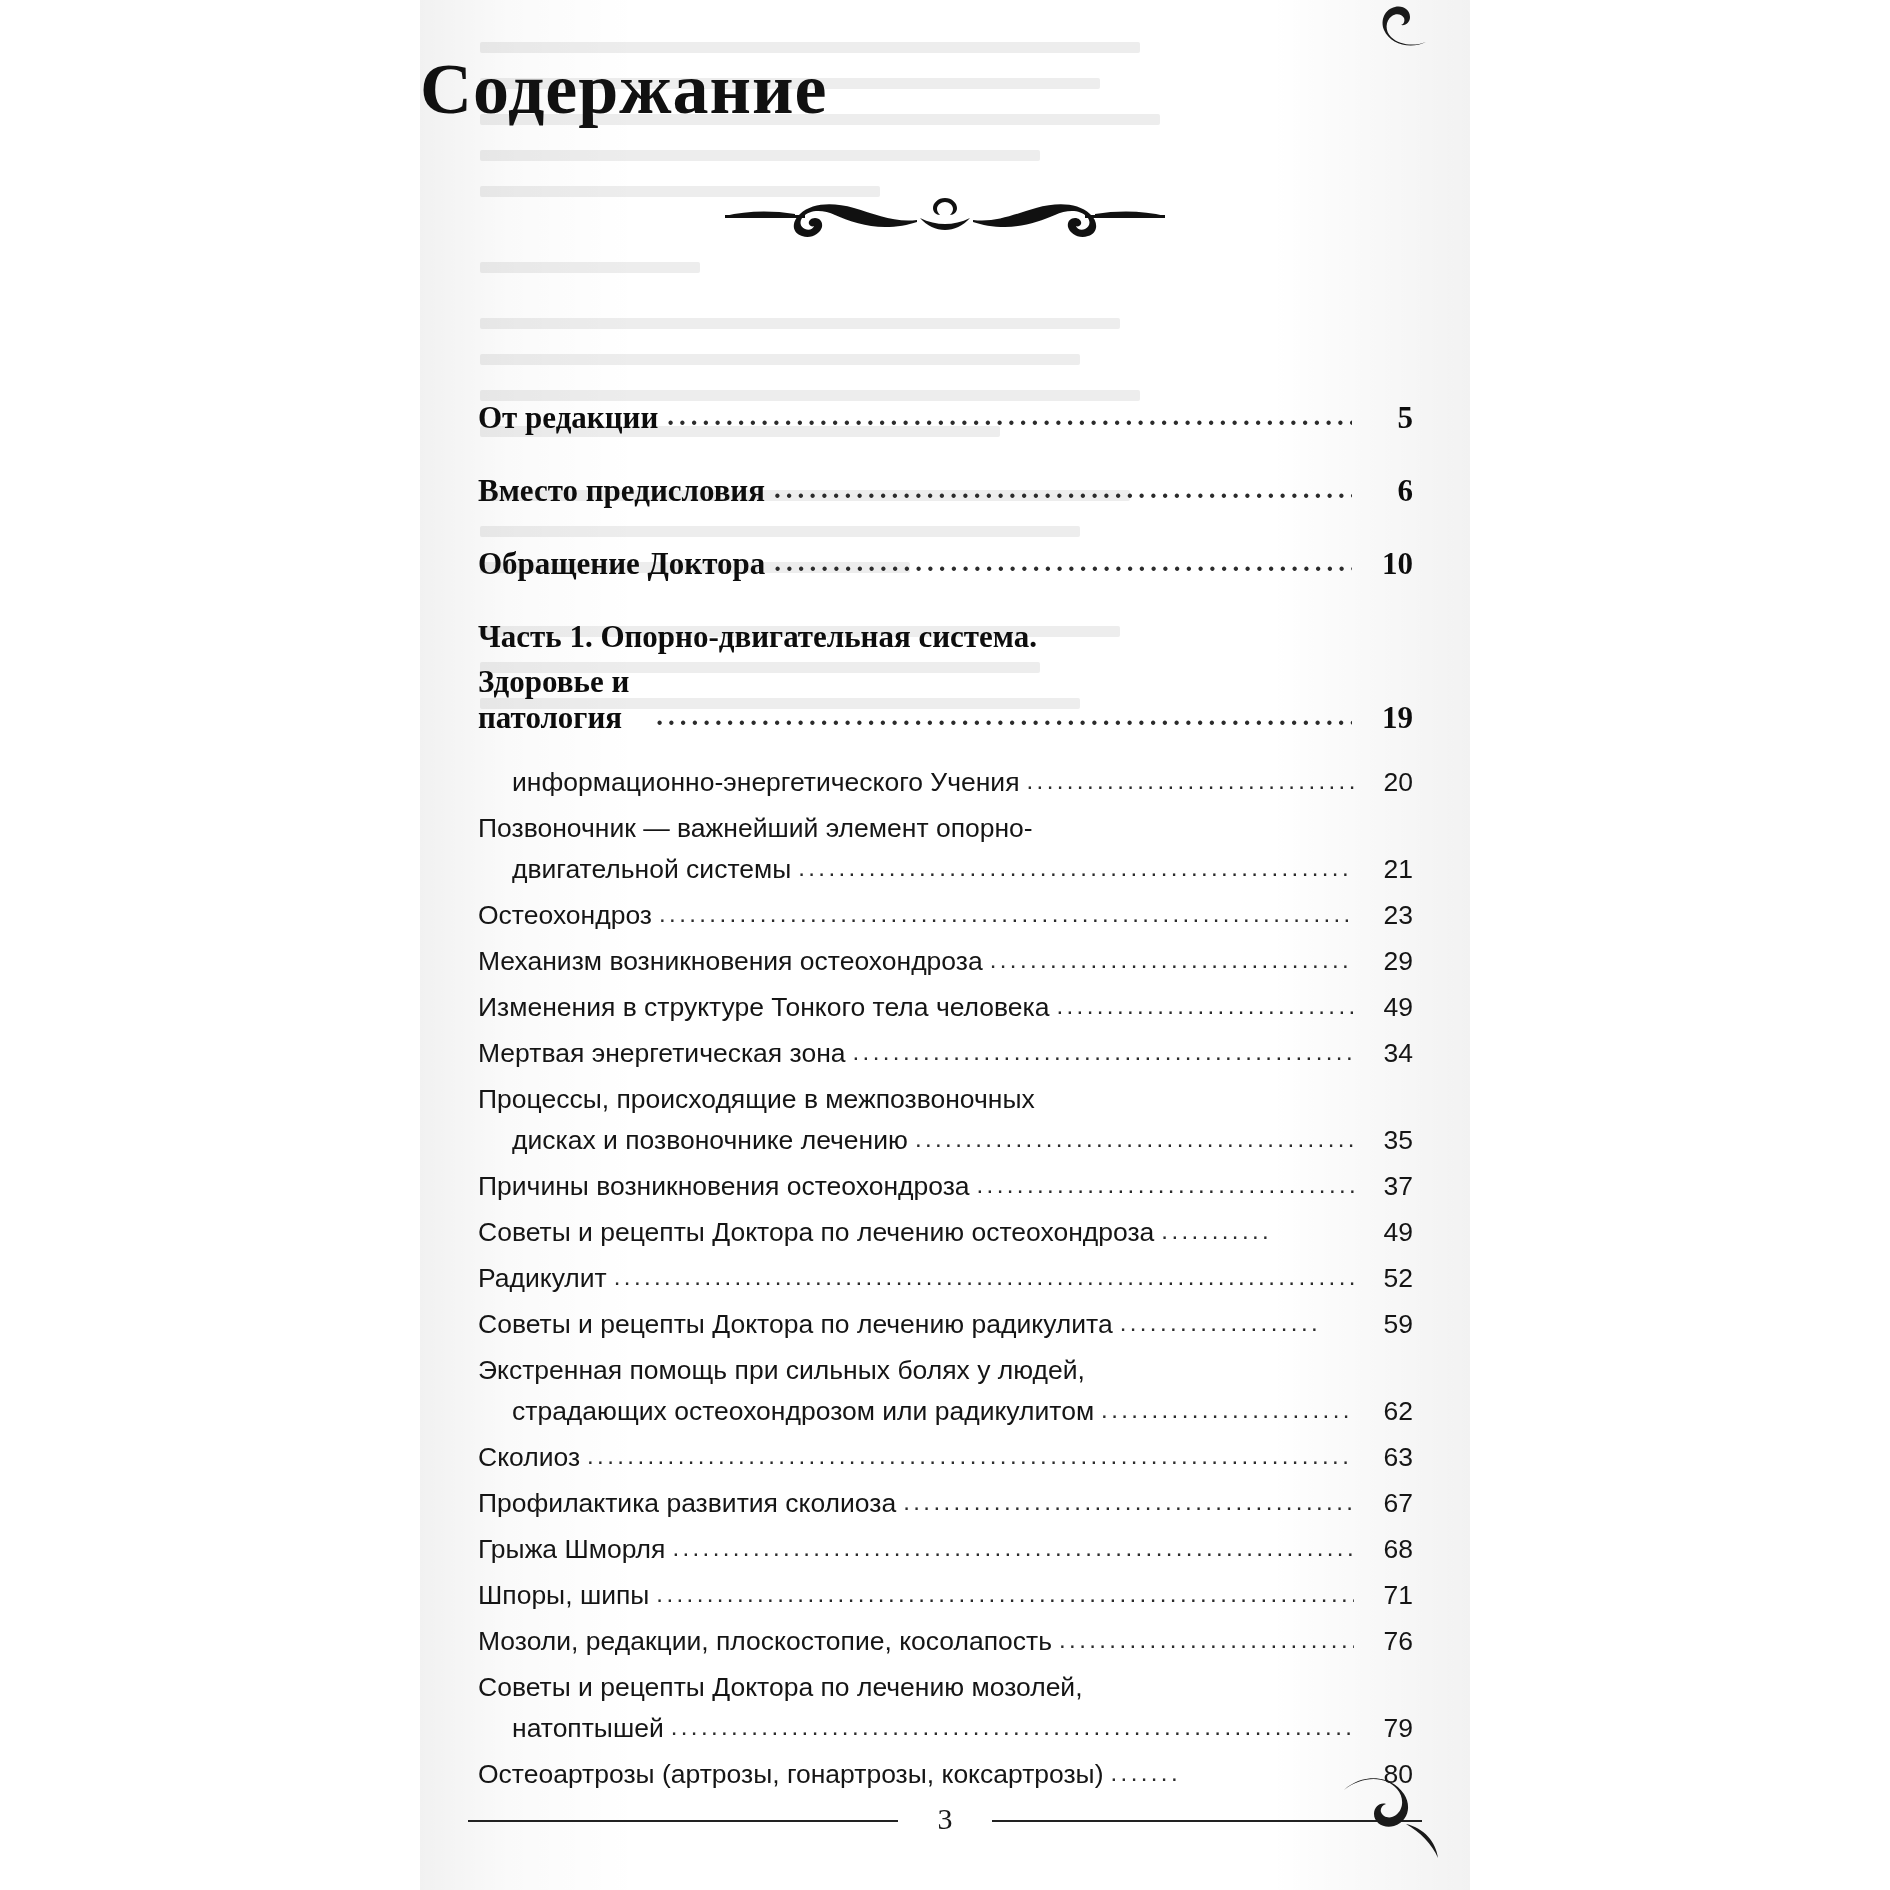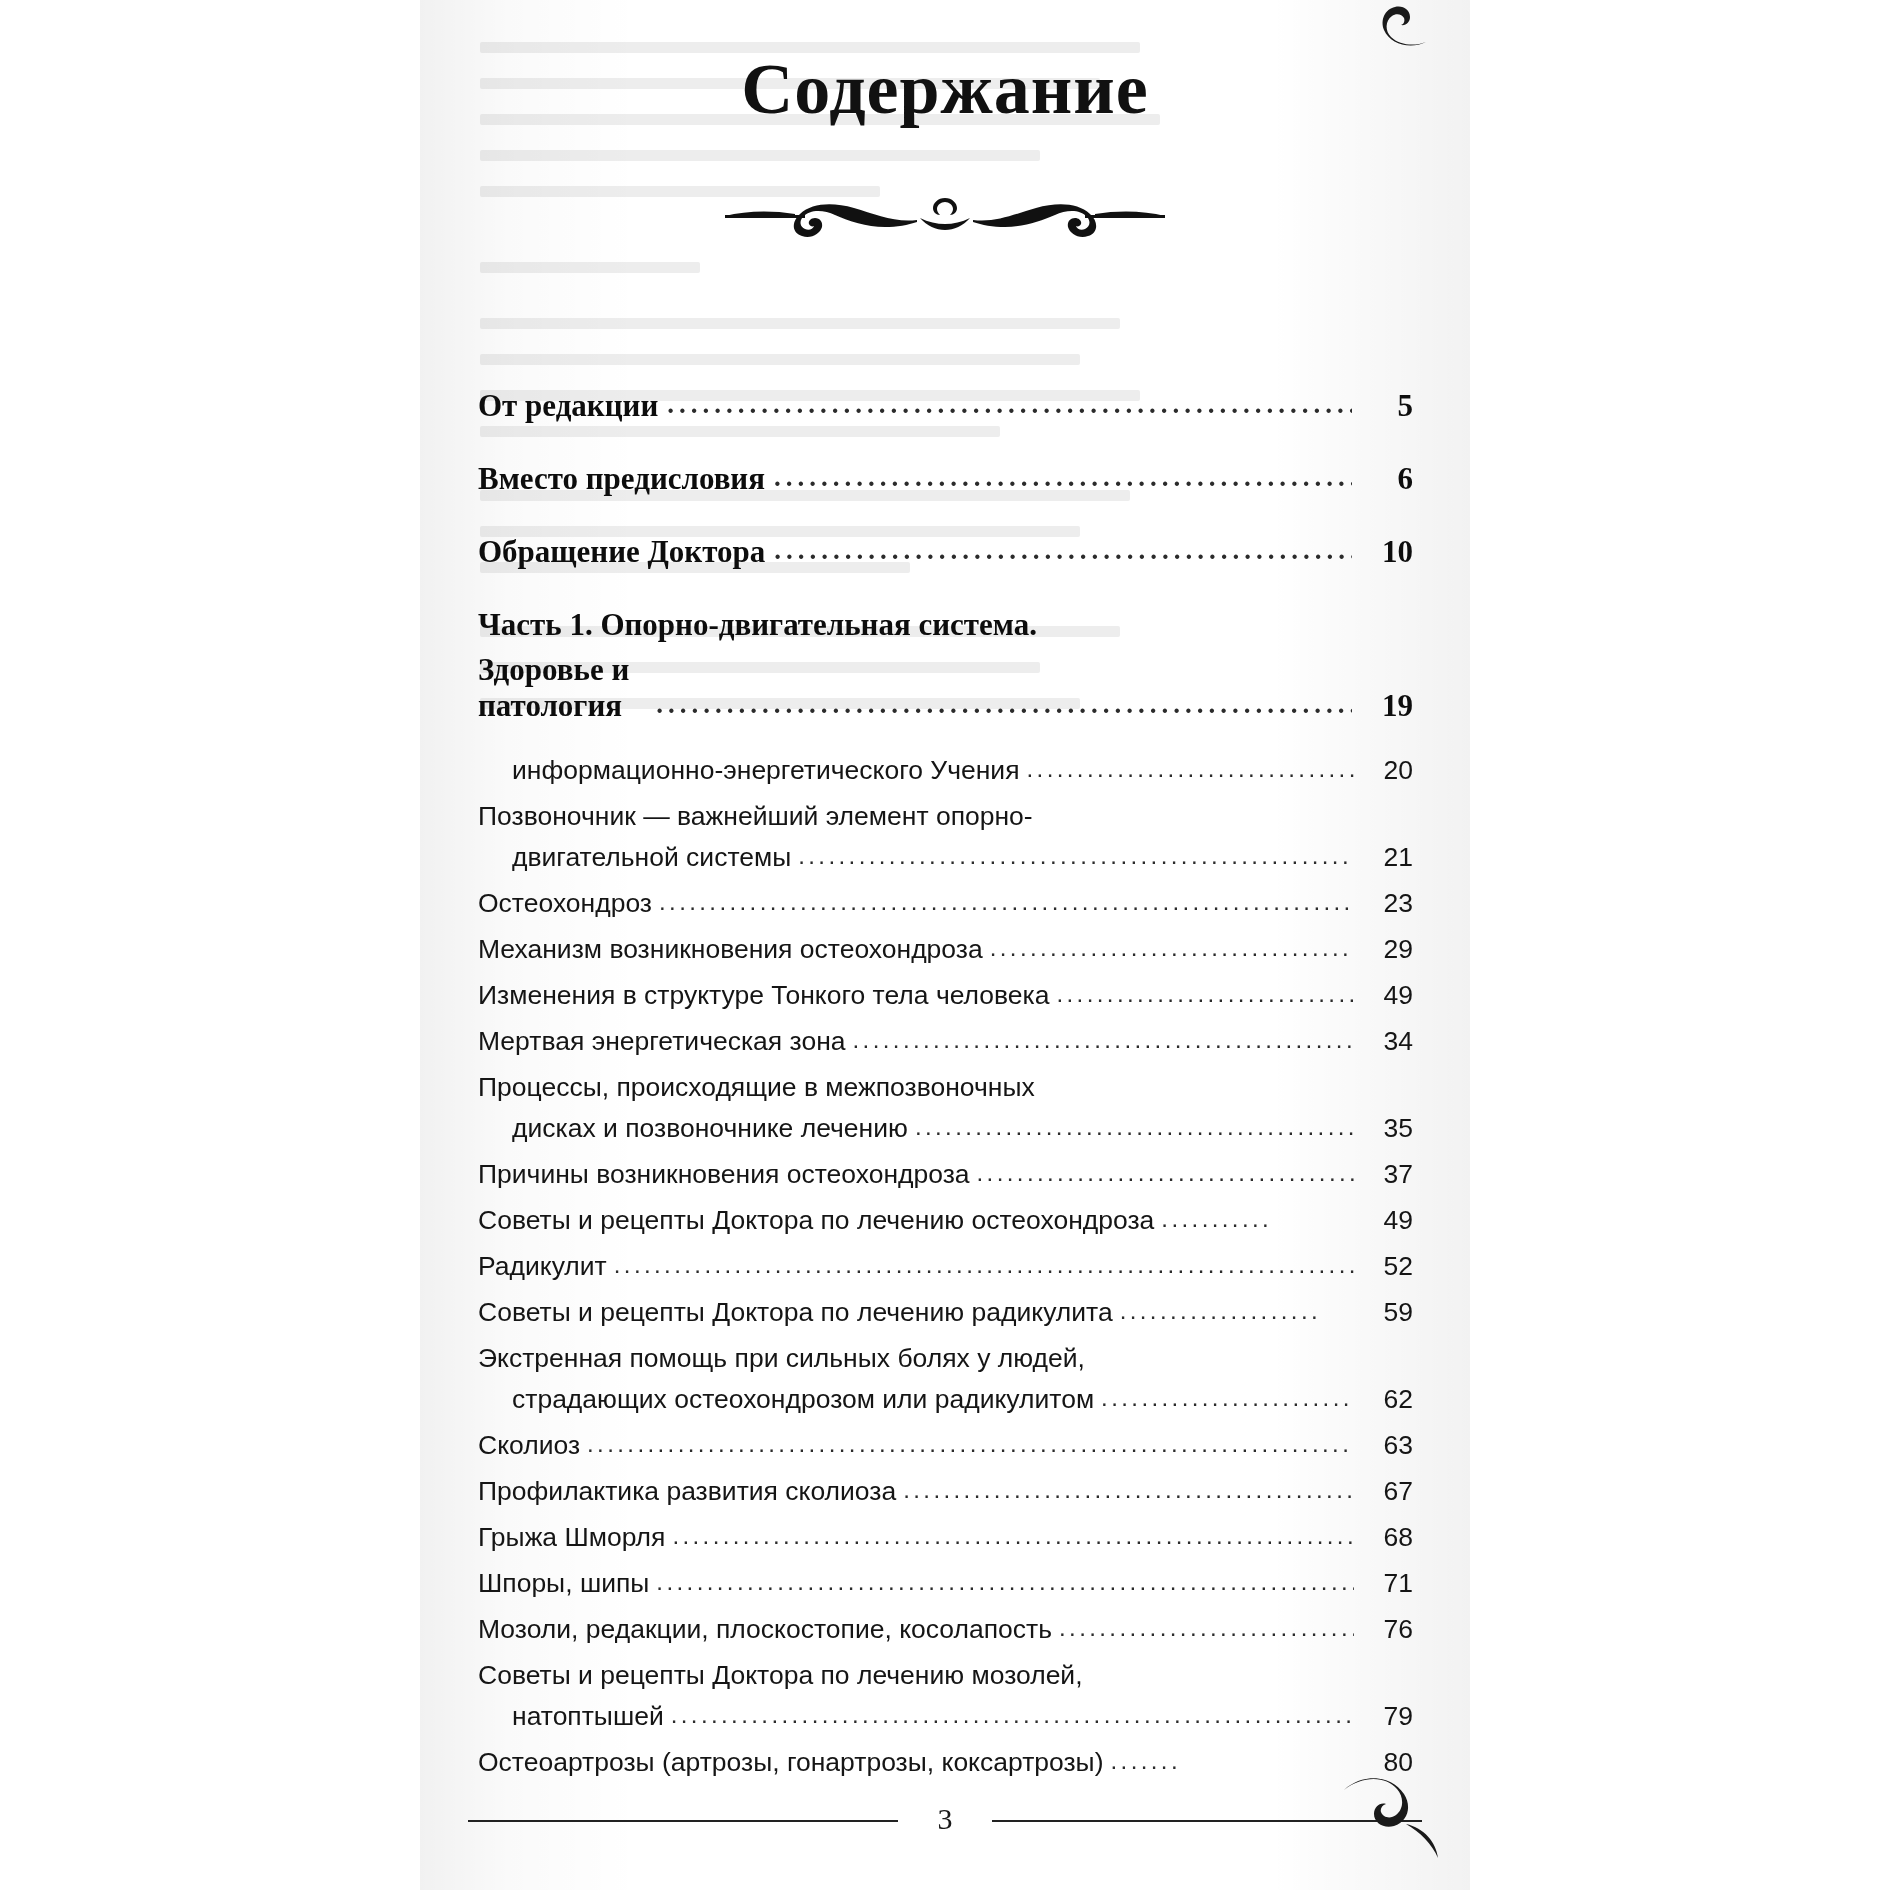--- a/index.html
+++ b/index.html
@@ -55,21 +55,20 @@
     background: linear-gradient(to left, rgba(0,0,0,0.05) 0px, rgba(0,0,0,0.0) 200px);
     pointer-events: none;
   }
 
   
   #title {
     position: absolute;
     left: 0;
     top: 48px;
     width: 1050px;
-    text-align: center;
     font-family: "Liberation Serif", serif;
     font-weight: bold;
     font-size: 72px;
     letter-spacing: 1px;
     color: #111111;
   }
 
   
   #ornament {
     position: absolute;
@@ -77,21 +76,21 @@
     top: 180px;
     transform: translateX(-50%);
     width: 520px;
     height: 70px;
   }
 
   
   #toc {
     position: absolute;
     left: 58px;
-    top: 388px;
+    top: 400px;
     width: 935px;
   }
 
   .row {
     display: flex;
     align-items: flex-end;
     width: 100%;
   }
 
   

